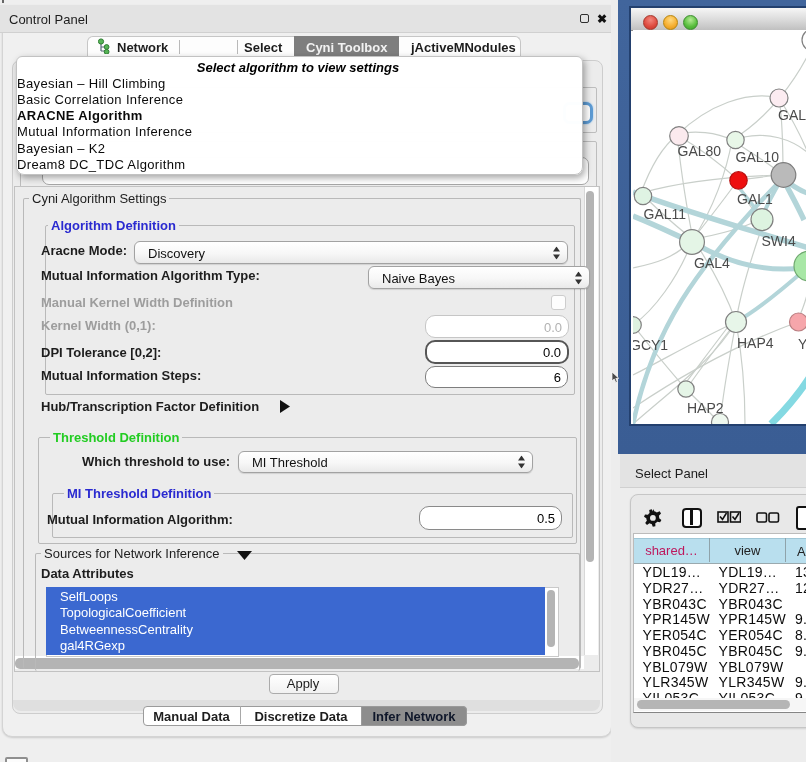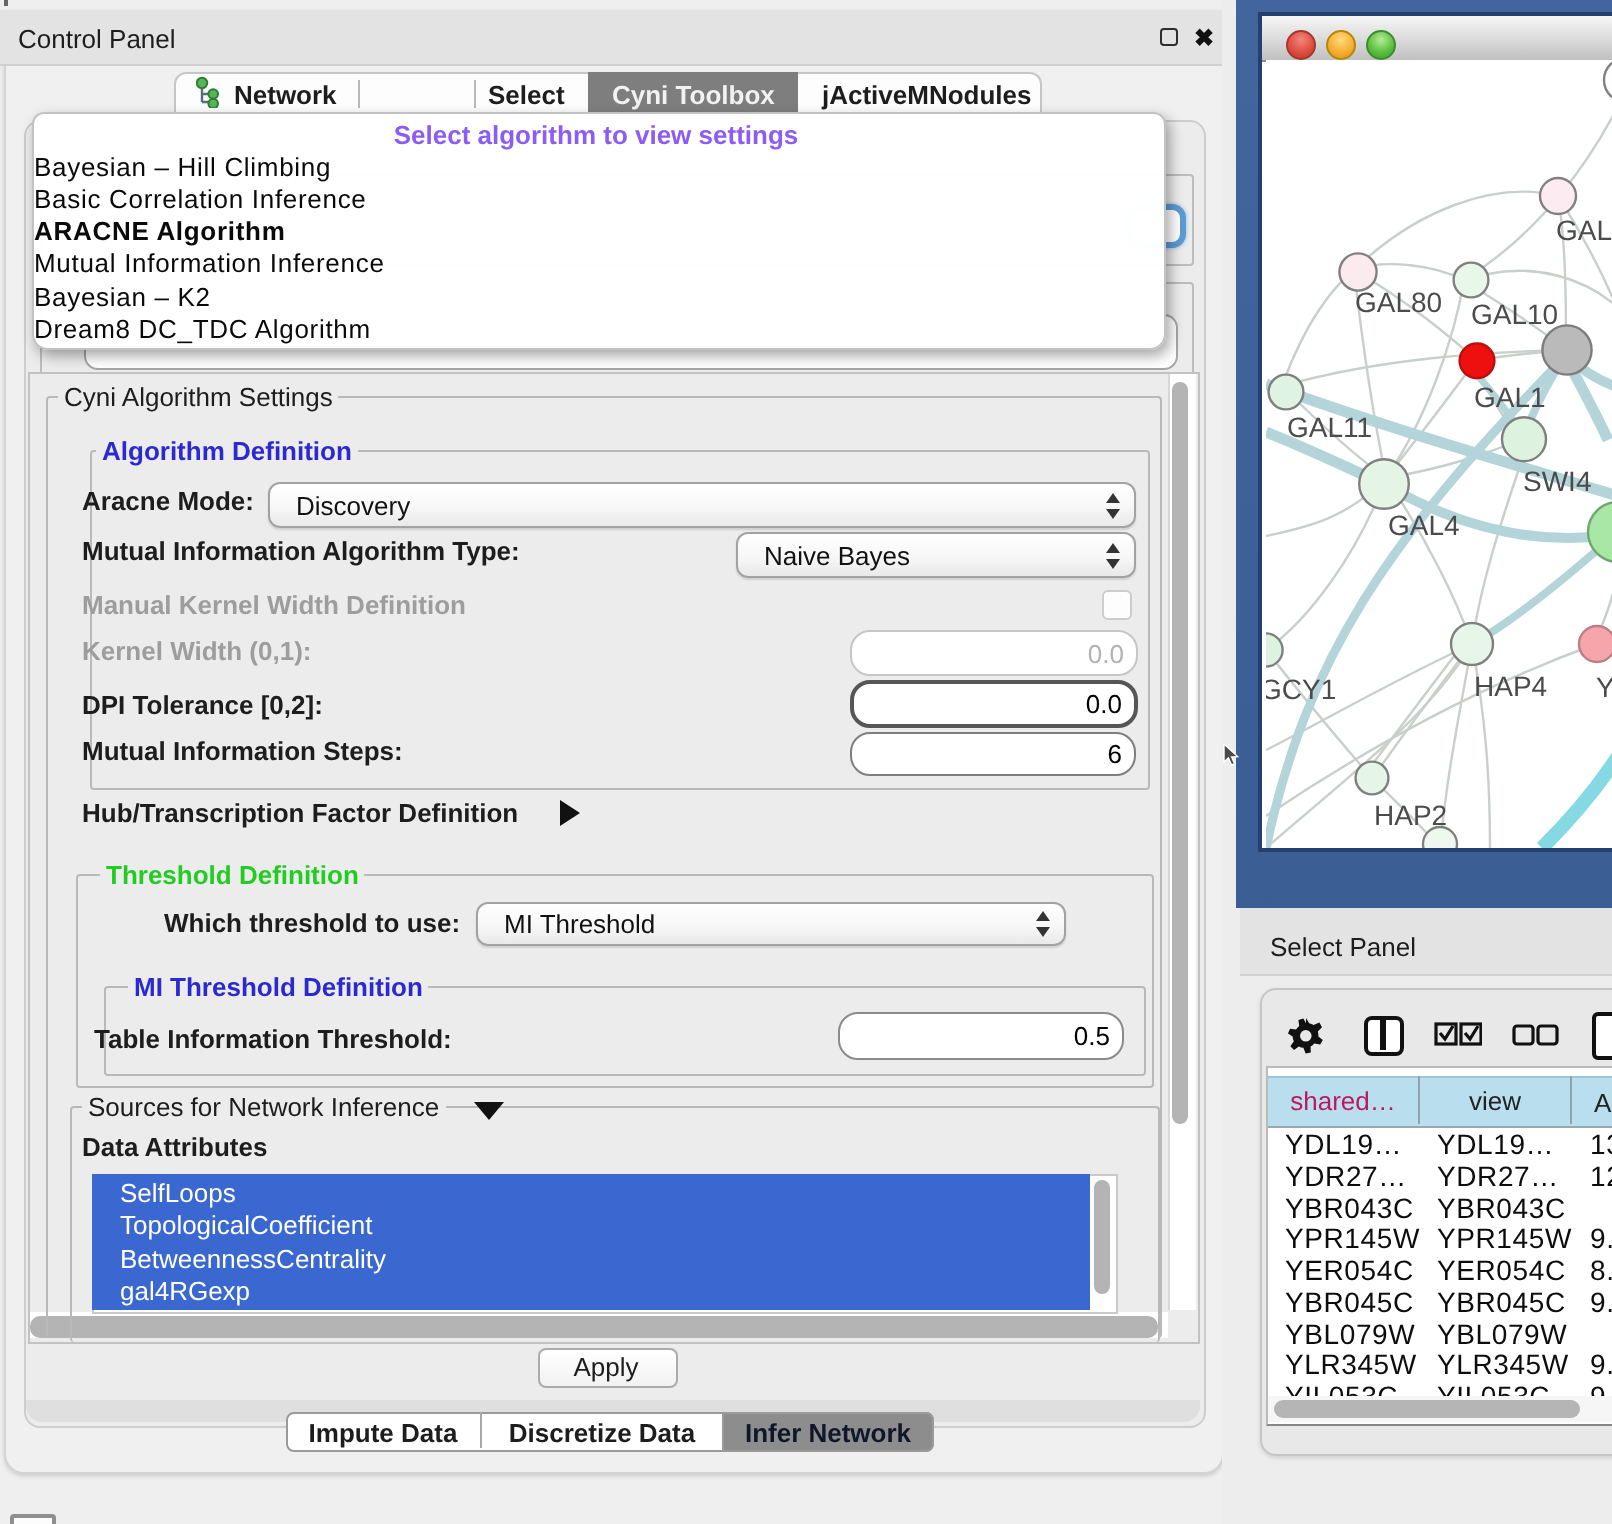--- a/index.html
+++ b/index.html
@@ -81,21 +81,21 @@
   <div class="abs b13" style="left:41px;top:243px;">Aracne Mode:</div>
   <div class="combo" style="left:134px;top:241px;width:432px;height:21px;">
     <span class="ct">Discovery</span>
     <svg class="arrows" viewBox="0 0 7 13">
         <path d="M3.5,0 L7,5 L0,5 Z" fill="#333"></path>
         <path d="M3.5,13 L7,8 L0,8 Z" fill="#333"></path>
       </svg>
   </div>
 
   <div class="abs b13" style="left:41px;top:268px;">Mutual Information Algorithm Type:</div>
-  <div class="combo" style="left:368px;top:266px;width:198px;height:21px;">
+  <div class="combo" style="left:368px;top:266px;width:198px;height:21px;padding-left:22px;">
     <span class="ct">Naive Bayes</span>
     <svg class="arrows" viewBox="0 0 7 13">
         <path d="M3.5,0 L7,5 L0,5 Z" fill="#333"></path>
         <path d="M3.5,13 L7,8 L0,8 Z" fill="#333"></path>
       </svg>
   </div>
 
   <div class="abs b13" style="left:41px;top:295px;color:#9d9d9d;">Manual Kernel Width Definition</div>
   <div class="abs" style="left:551px;top:295px;width:13px;height:13px;background:#fdfdfd;border:1px solid #cdcdcd;border-radius:3px;"></div>
 
@@ -127,21 +127,21 @@
     <span class="ct">MI Threshold</span>
     <svg class="arrows" viewBox="0 0 7 13">
         <path d="M3.5,0 L7,5 L0,5 Z" fill="#333"></path>
         <path d="M3.5,13 L7,8 L0,8 Z" fill="#333"></path>
       </svg>
   </div>
 
   <div class="gbox" style="left:52px;top:493px;width:519px;height:43px;"></div>
   <div class="grouplbl b13" style="left:64px;top:487px;color:#2a2ad0;background:#ececec;">MI Threshold Definition</div>
 
-  <div class="abs b13" style="left:47px;top:512px;">Table Information Threshold:</div>
+  <div class="abs b13" style="left:47px;top:512px;">Mutual Information Algorithm:</div>
   <div class="tfield" style="left:419px;top:506px;width:141px;height:22px;border:1.5px solid #8a8a8a;color:#000;">
       <span>0.5</span>
     </div>
 
   <div class="gbox" style="left:35px;top:553px;width:543px;height:117px;border-bottom:none;"></div>
   <div class="grouplbl r13" style="left:41px;top:547px;">Sources for Network Inference</div>
   <svg class="abs" style="left:237px;top:550px;" width="15" height="11" viewBox="0 0 15 11">
       <path d="M0,1 L15,1 L7.5,10 Z" fill="#111"></path>
     </svg>
 
@@ -153,21 +153,21 @@
   <div class="abs" style="left:546.5px;top:590px;width:8px;height:57px;background:#b4b4b4;border-radius:4px;"></div>
 
   <div class="abs" style="left:269px;top:674px;width:68px;height:18px;border:1px solid #ababab;border-radius:4px;
        background:linear-gradient(#ffffff,#f1f1f1);"></div>
   <div class="abs r13" style="left:269px;top:676px;width:68px;text-align:center;">Apply</div>
 
   <div class="abs" style="left:143px;top:706px;width:322px;height:18px;background:#ffffff;
        border:1px solid #9b9b9b;border-radius:4px;"></div>
   <div class="abs" style="left:240px;top:706px;width:1px;height:18px;background:#a8a8a8;"></div>
   <div class="abs" style="left:361px;top:706px;width:104px;height:18px;background:#8d8d8d;border:1px solid #9b9b9b;border-radius:0 4px 4px 0;"></div>
-  <div class="abs b13" style="left:143px;top:709px;width:97px;text-align:center;">Impute Data</div>
+  <div class="abs b13" style="left:143px;top:709px;width:97px;text-align:center;">Manual Data</div>
   <div class="abs b13" style="left:241px;top:709px;width:120px;text-align:center;">Discretize Data</div>
   <div class="abs b13" style="left:362px;top:709px;width:104px;text-align:center;color:#0f172a;">Infer Network</div>
 
   <div class="abs" style="left:5px;top:757px;width:19px;height:12px;background:#fcfcfc;border:2px solid #8f8f8f;border-radius:2px;"></div>
 
   <div class="abs" style="left:611px;top:0;width:195px;height:762px;background:#ededed;"></div>
 
   <div class="abs" style="left:618px;top:0;width:188px;height:454px;background:linear-gradient(#41659c,#3a5d94);"></div>
 
   <div class="abs" style="left:629px;top:6px;width:177px;height:416px;background:#fff;
@@ -329,15 +329,15 @@
 
   <div class="abs" style="left:634px;top:698px;width:172px;height:13px;background:#f6f6f6;"></div>
   <div class="abs" style="left:637px;top:700px;width:153px;height:9px;background:#b5b5b5;border-radius:5px;"></div>
 
   <svg class="abs" style="left:610px;top:372px;" width="10" height="12" viewBox="0 0 10 12">
     <path d="M2,0 L2,9 L4.2,7 L5.8,10.5 L7.3,9.8 L5.8,6.5 L8.8,6.3 Z" fill="#4a4a4a" stroke="#fff" stroke-width="0.7"></path>
   </svg>
 
   <div class="abs" style="left:15.5px;top:56px;width:565px;height:117px;background:rgba(255,255,255,0.985);
        border:1px solid #c2c2c2;border-radius:6px 6px 8px 8px;box-shadow:2px 3px 7px rgba(0,0,0,0.35);"></div>
-  <div class="abs" style="left:15.5px;top:60px;width:565px;text-align:center;font-size:13px;font-weight:bold;color:#8b5cf6;">Select algorithm to view settings</div>
+  <div class="abs" style="left:15.5px;top:60px;width:565px;text-align:center;font-size:13px;font-weight:bold;color:#000000;font-style:italic;">Select algorithm to view settings</div>
   <div class="abs" style="left:17px;top:76px;font-size:13px;letter-spacing:0.35px;color:#0a0a0a;line-height:16.15px;">Bayesian – Hill Climbing<br>Basic Correlation Inference<br><b>ARACNE Algorithm</b><br>Mutual Information Inference<br>Bayesian – K2<br>Dream8 DC_TDC Algorithm</div>
 </div>
 
 </body></html>

